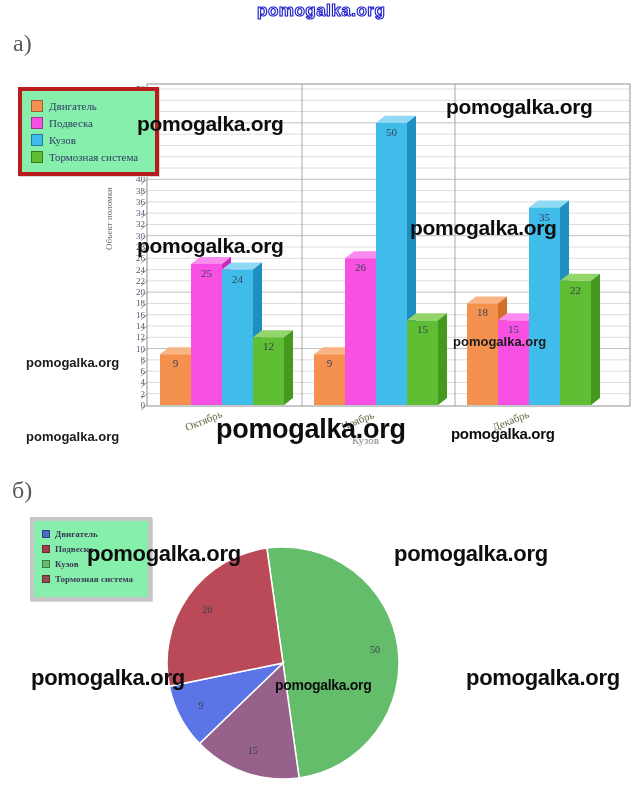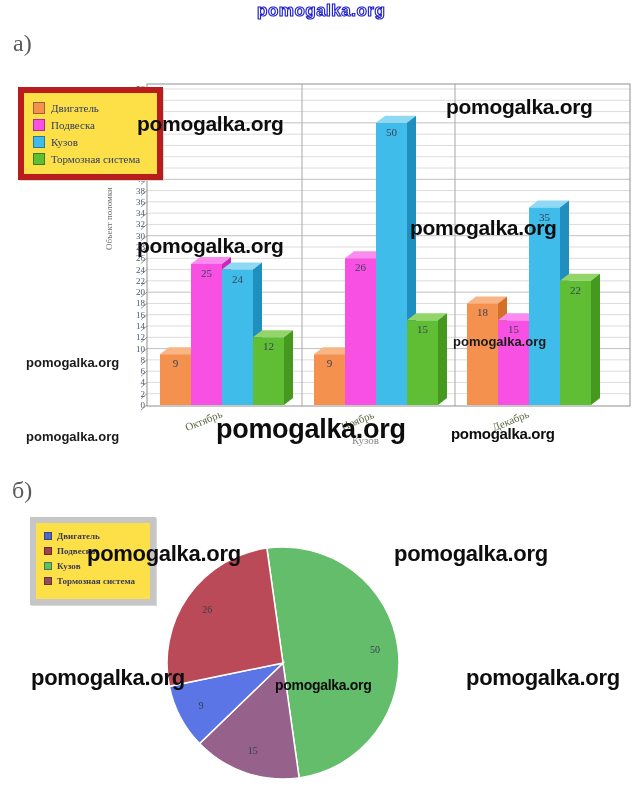--- a/index.html
+++ b/index.html
@@ -3,21 +3,21 @@
 <meta charset="utf-8">
 <style>
   html,body{margin:0;padding:0;background:#fff;}
   .page{position:relative;width:639px;height:798px;background:#ffffff;overflow:hidden;
         font-family:"Liberation Serif", serif;}
   .sec-label{position:absolute;font-family:"Liberation Serif",serif;font-size:24px;color:#5a5a5a;}
   .wm{position:absolute;font-family:"Liberation Sans",sans-serif;white-space:nowrap;z-index:10;line-height:1;text-align:right;}
   .wm.bold{font-weight:700;color:#0d0d0d;letter-spacing:-0.3px;}
   .wm.semi{font-weight:600;color:#1a1a1a;}
   .wm.outline{font-weight:700;color:#ffffff;-webkit-text-stroke:1.1px #2323cc;text-shadow:0 0 1px #2323cc;letter-spacing:0.5px;}
-  .legend-box{position:absolute;background:#fde047;border:6px solid #b91c1c;box-shadow:1px 1px 0 #d8d8d8;z-index:3;}
+  .legend-box{position:absolute;background:#86efac;border:4px solid #b91c1c;box-shadow:1px 1px 0 #d8d8d8;z-index:3;}
   .legend-box .li{display:flex;align-items:center;}
   .legend-box .sw{display:inline-block;border:1px solid rgba(0,0,0,.35);flex:0 0 auto;}
   #legend-a{left:18px;top:87px;width:124px;height:75px;padding:6px 0 0 9px;}
   #legend-a .li{height:17px;font-size:11px;color:#2f3c63;}
   #legend-a .sw{width:10px;height:10px;margin-right:6px;}
   #legend-b{left:30px;top:517px;width:106px;height:71px;padding:5px 0 0 8px;border-color:#c6c6c6;}
   #legend-b .li{height:15px;font-size:9px;font-weight:700;color:#3a3a55;}
   #legend-b .sw{width:6px;height:6px;margin-right:5px;}
   .ylab{position:absolute;left:104px;top:250px;transform:rotate(-90deg);transform-origin:left top;
         font-size:9px;color:#707070;white-space:nowrap;z-index:2;}

